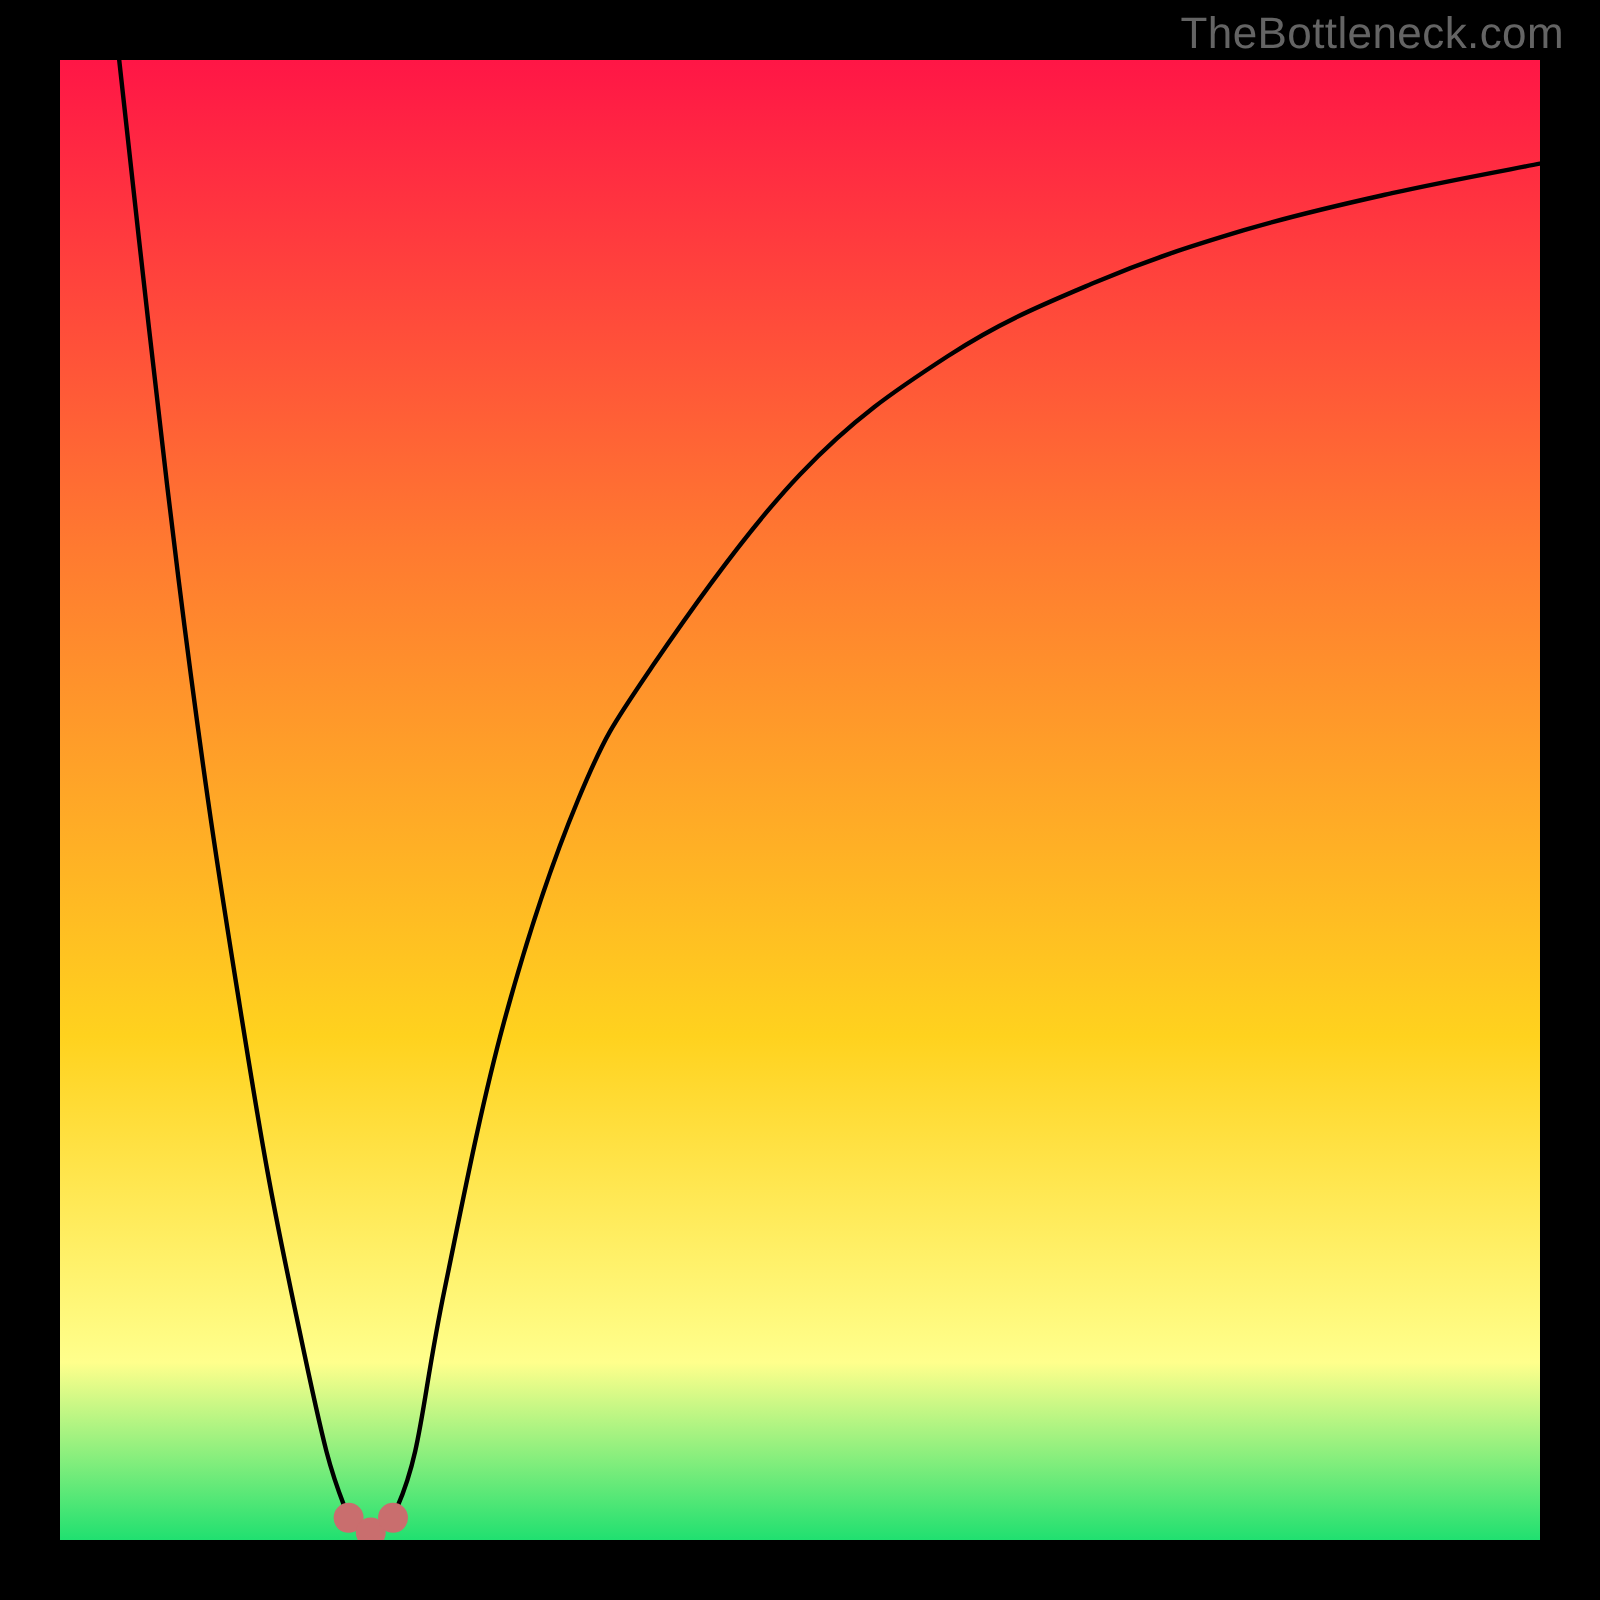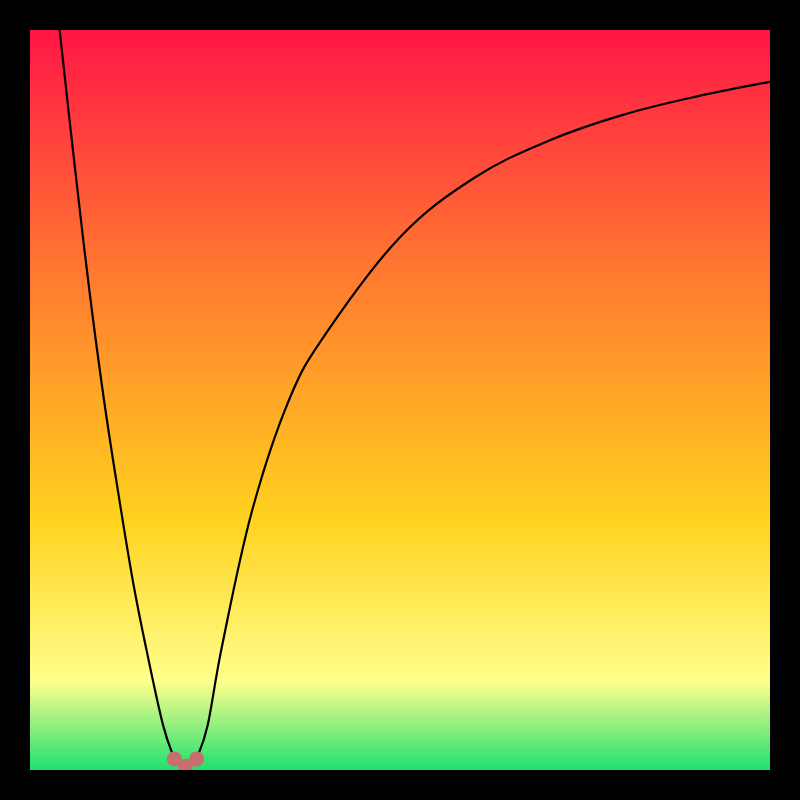--- a/index.html
+++ b/index.html
@@ -35,20 +35,21 @@
     color: #646464;
     letter-spacing: 0.2px;
   }
   svg { display: block; }
 </style>
 </head>
 <body>
 
 <div class="frame">
 
+  <div class="watermark">TheBottleneck.com</div>
 
   <svg class="plot" viewBox="0 0 740 740" preserveAspectRatio="none">
     <defs>
       <linearGradient id="bg-grad" x1="0" y1="0" x2="0" y2="1">
         <stop offset="0%" stop-color="#FF1646"></stop>
         <stop offset="33%" stop-color="#FF7A30"></stop>
         <stop offset="66%" stop-color="#FFD21E"></stop>
         <stop offset="88%" stop-color="#FFFF8C"></stop>
         <stop offset="100%" stop-color="#20E070"></stop>
       </linearGradient>

